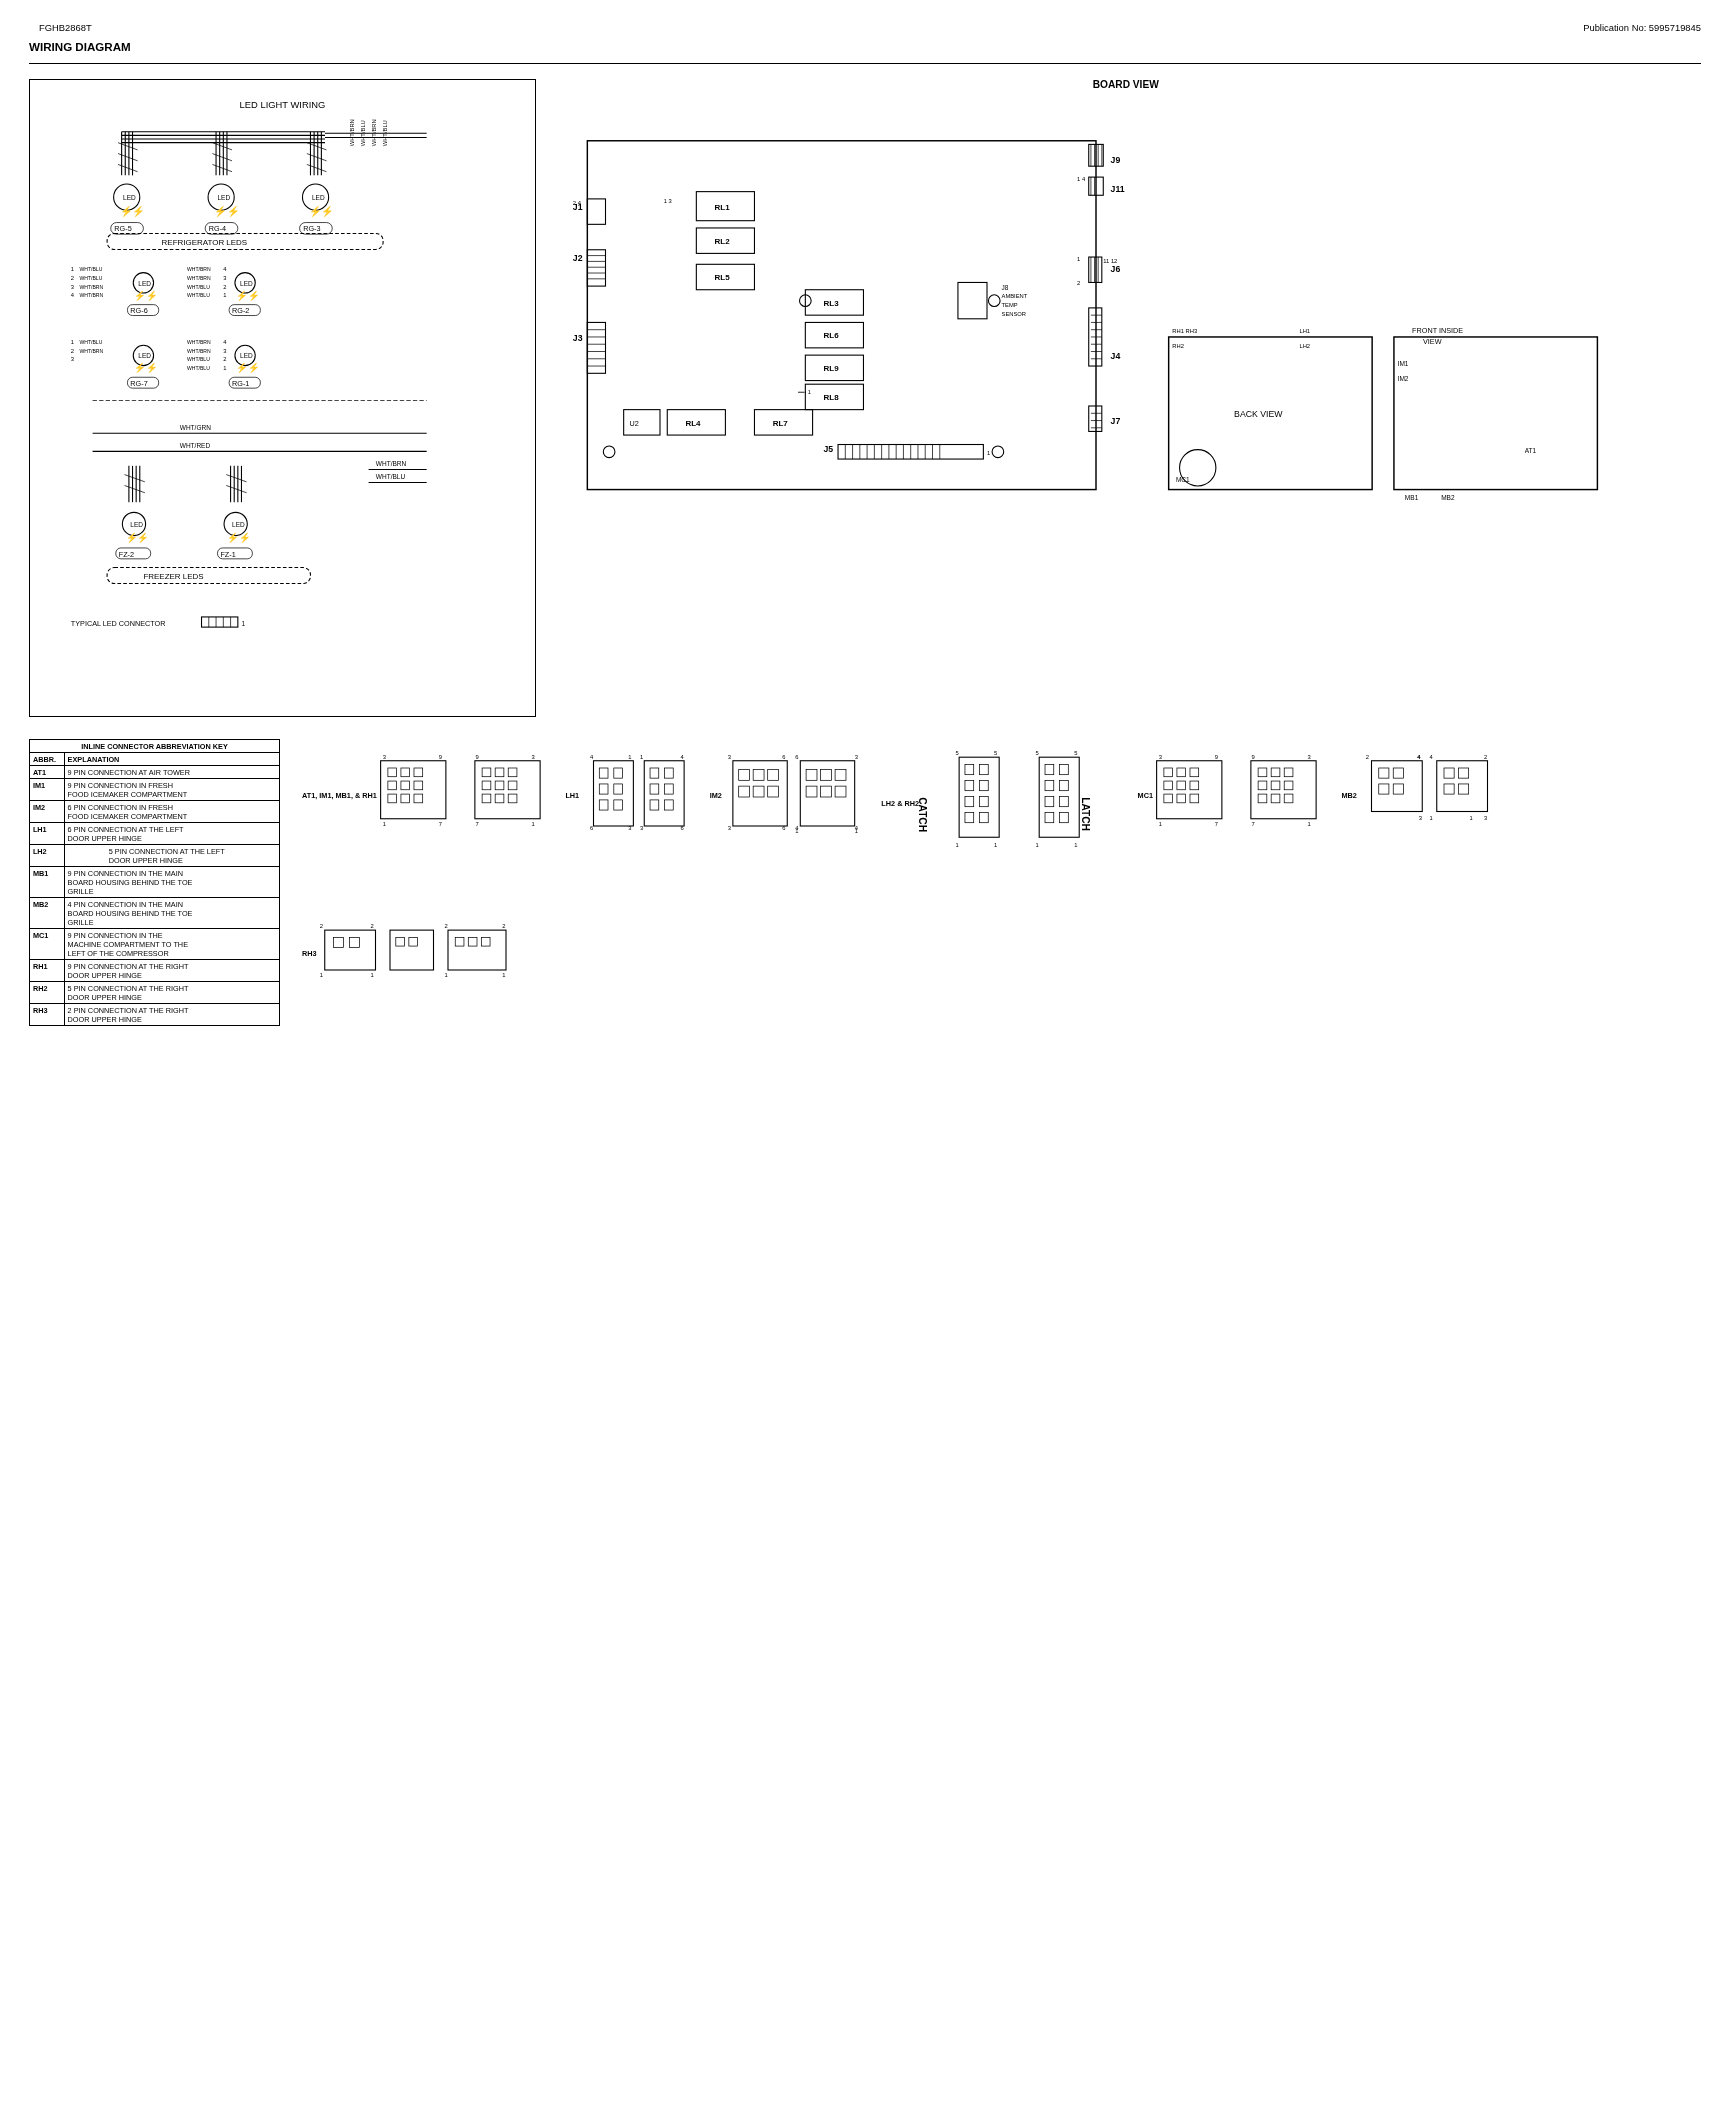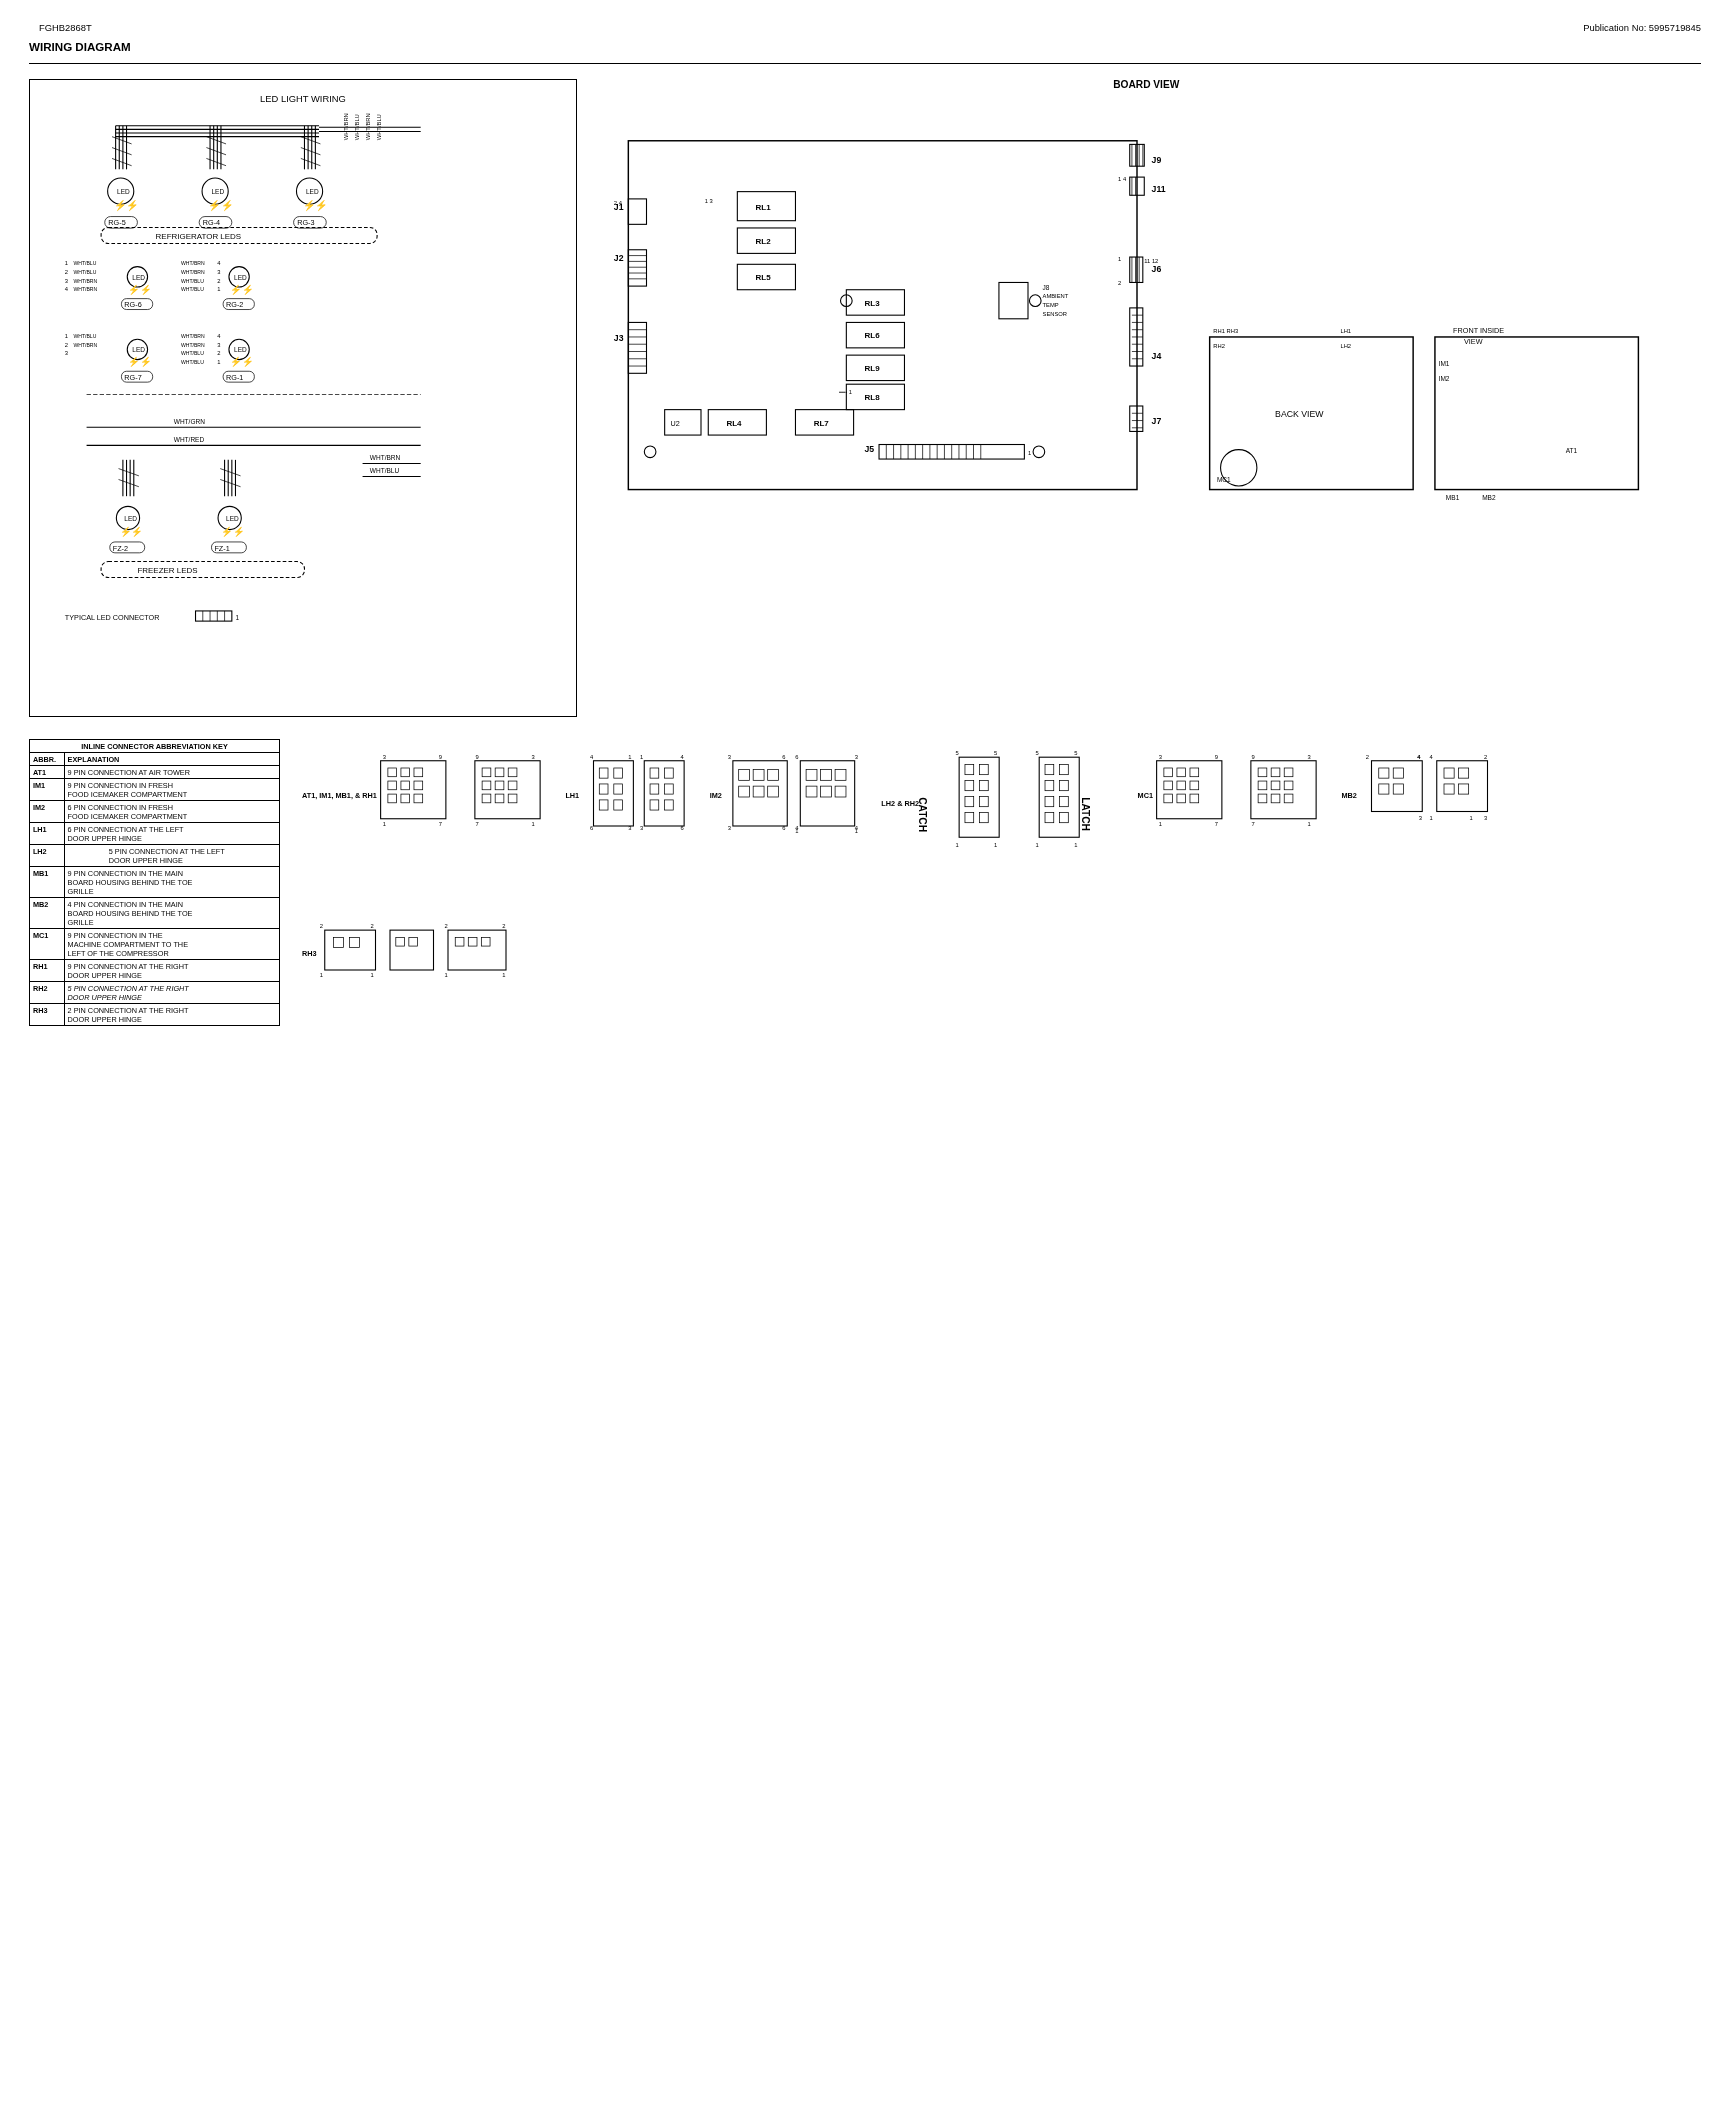--- a/index.html
+++ b/index.html
@@ -30,23 +30,23 @@
       margin-bottom: 14.5px;
     }
     .main-diagram-area {
       display: flex;
       gap: 14.5px;
       margin-bottom: 22px;
     }
     
     .led-wiring-box {
       border: 1.5px solid #000;
-      width: 548px;
+      width: 507px;
       min-height: 596px;
-      padding: 13px;
+      padding: 19px;
       position: relative;
     }
     .led-wiring-title {
       text-align: center;
       font-size: 9.4px;
       margin-bottom: 7.3px;
     }
     .led-diagram-content {
       position: relative;
       width: 100%;
@@ -522,21 +522,21 @@
 MACHINE COMPARTMENT TO THE
 LEFT OF THE COMPRESSOR</td>
           </tr>
           <tr>
             <td style="font-weight: bold; white-space: nowrap;">RH1</td>
             <td style="white-space: pre-line;">9 PIN CONNECTION AT THE RIGHT
 DOOR UPPER HINGE</td>
           </tr>
           <tr>
             <td style="font-weight: bold; white-space: nowrap;">RH2</td>
-            <td style="white-space: pre-line; font-style: italic;">5 PIN CONNECTION AT THE RIGHT
+            <td style="white-space: pre-line;">5 PIN CONNECTION AT THE RIGHT
 DOOR UPPER HINGE</td>
           </tr>
           <tr>
             <td style="font-weight: bold; white-space: nowrap;">RH3</td>
             <td style="white-space: pre-line;">2 PIN CONNECTION AT THE RIGHT
 DOOR UPPER HINGE</td>
           </tr>
         </tbody>
     </table>
   </div>

